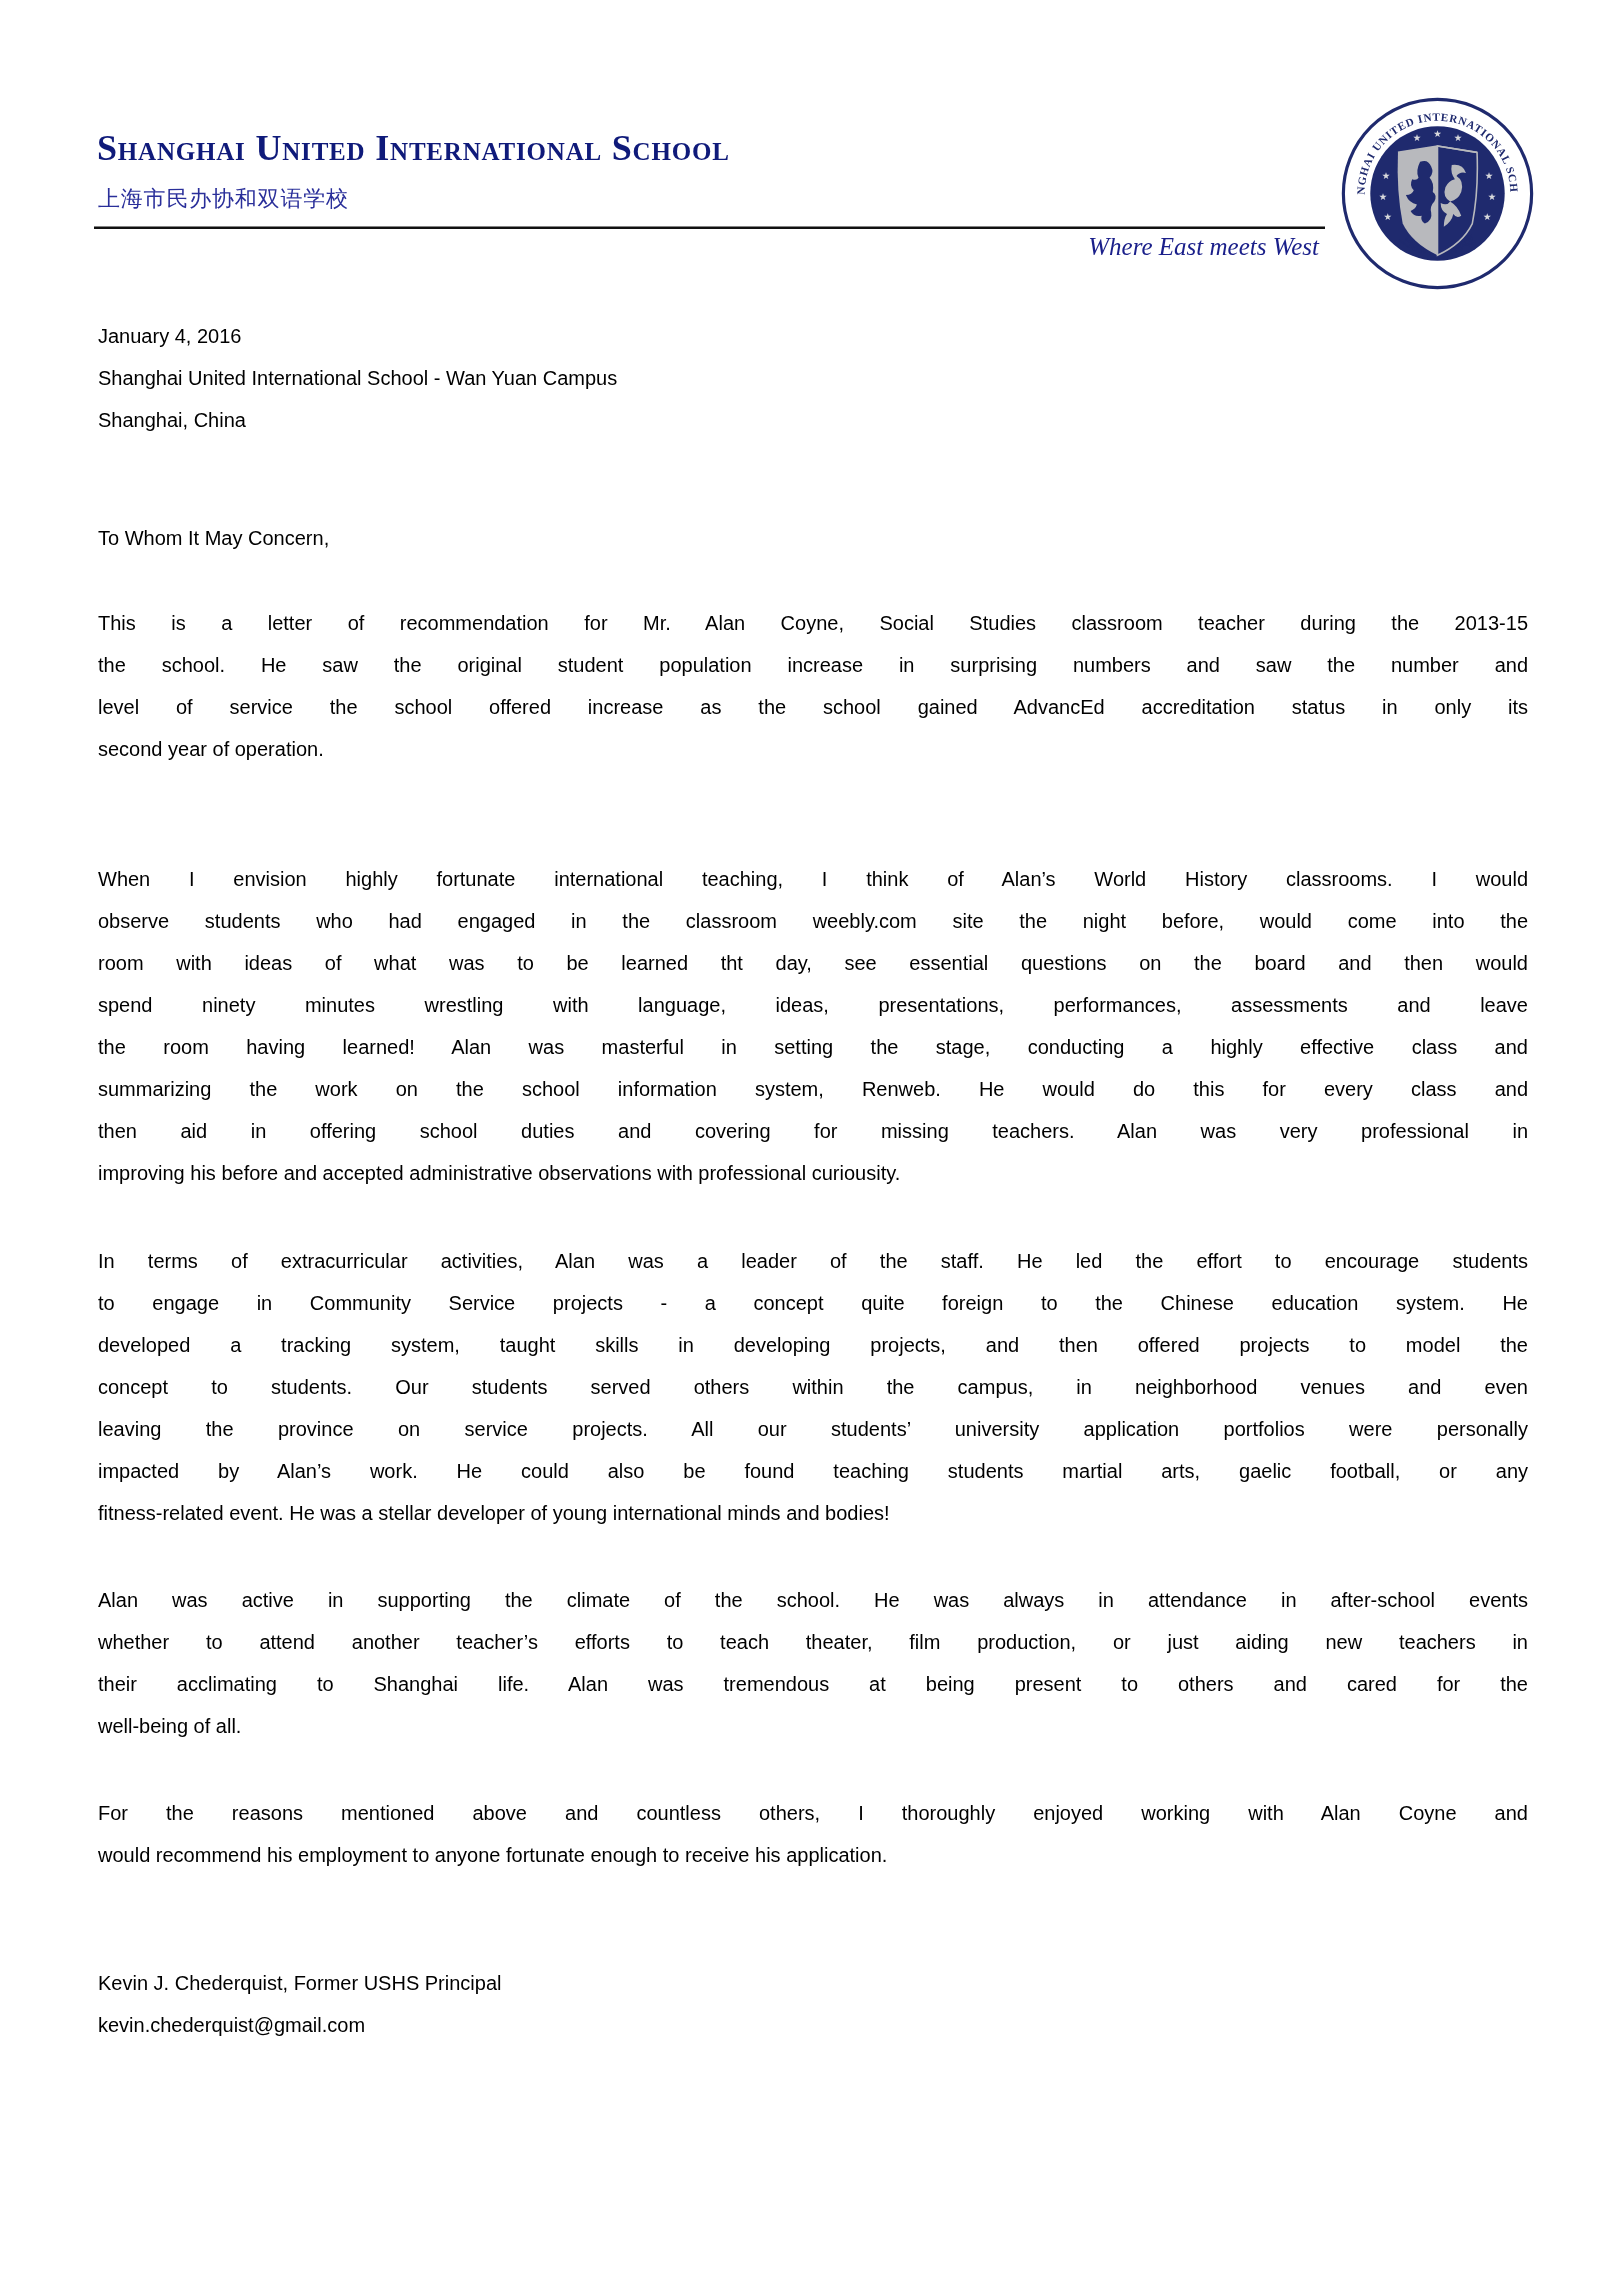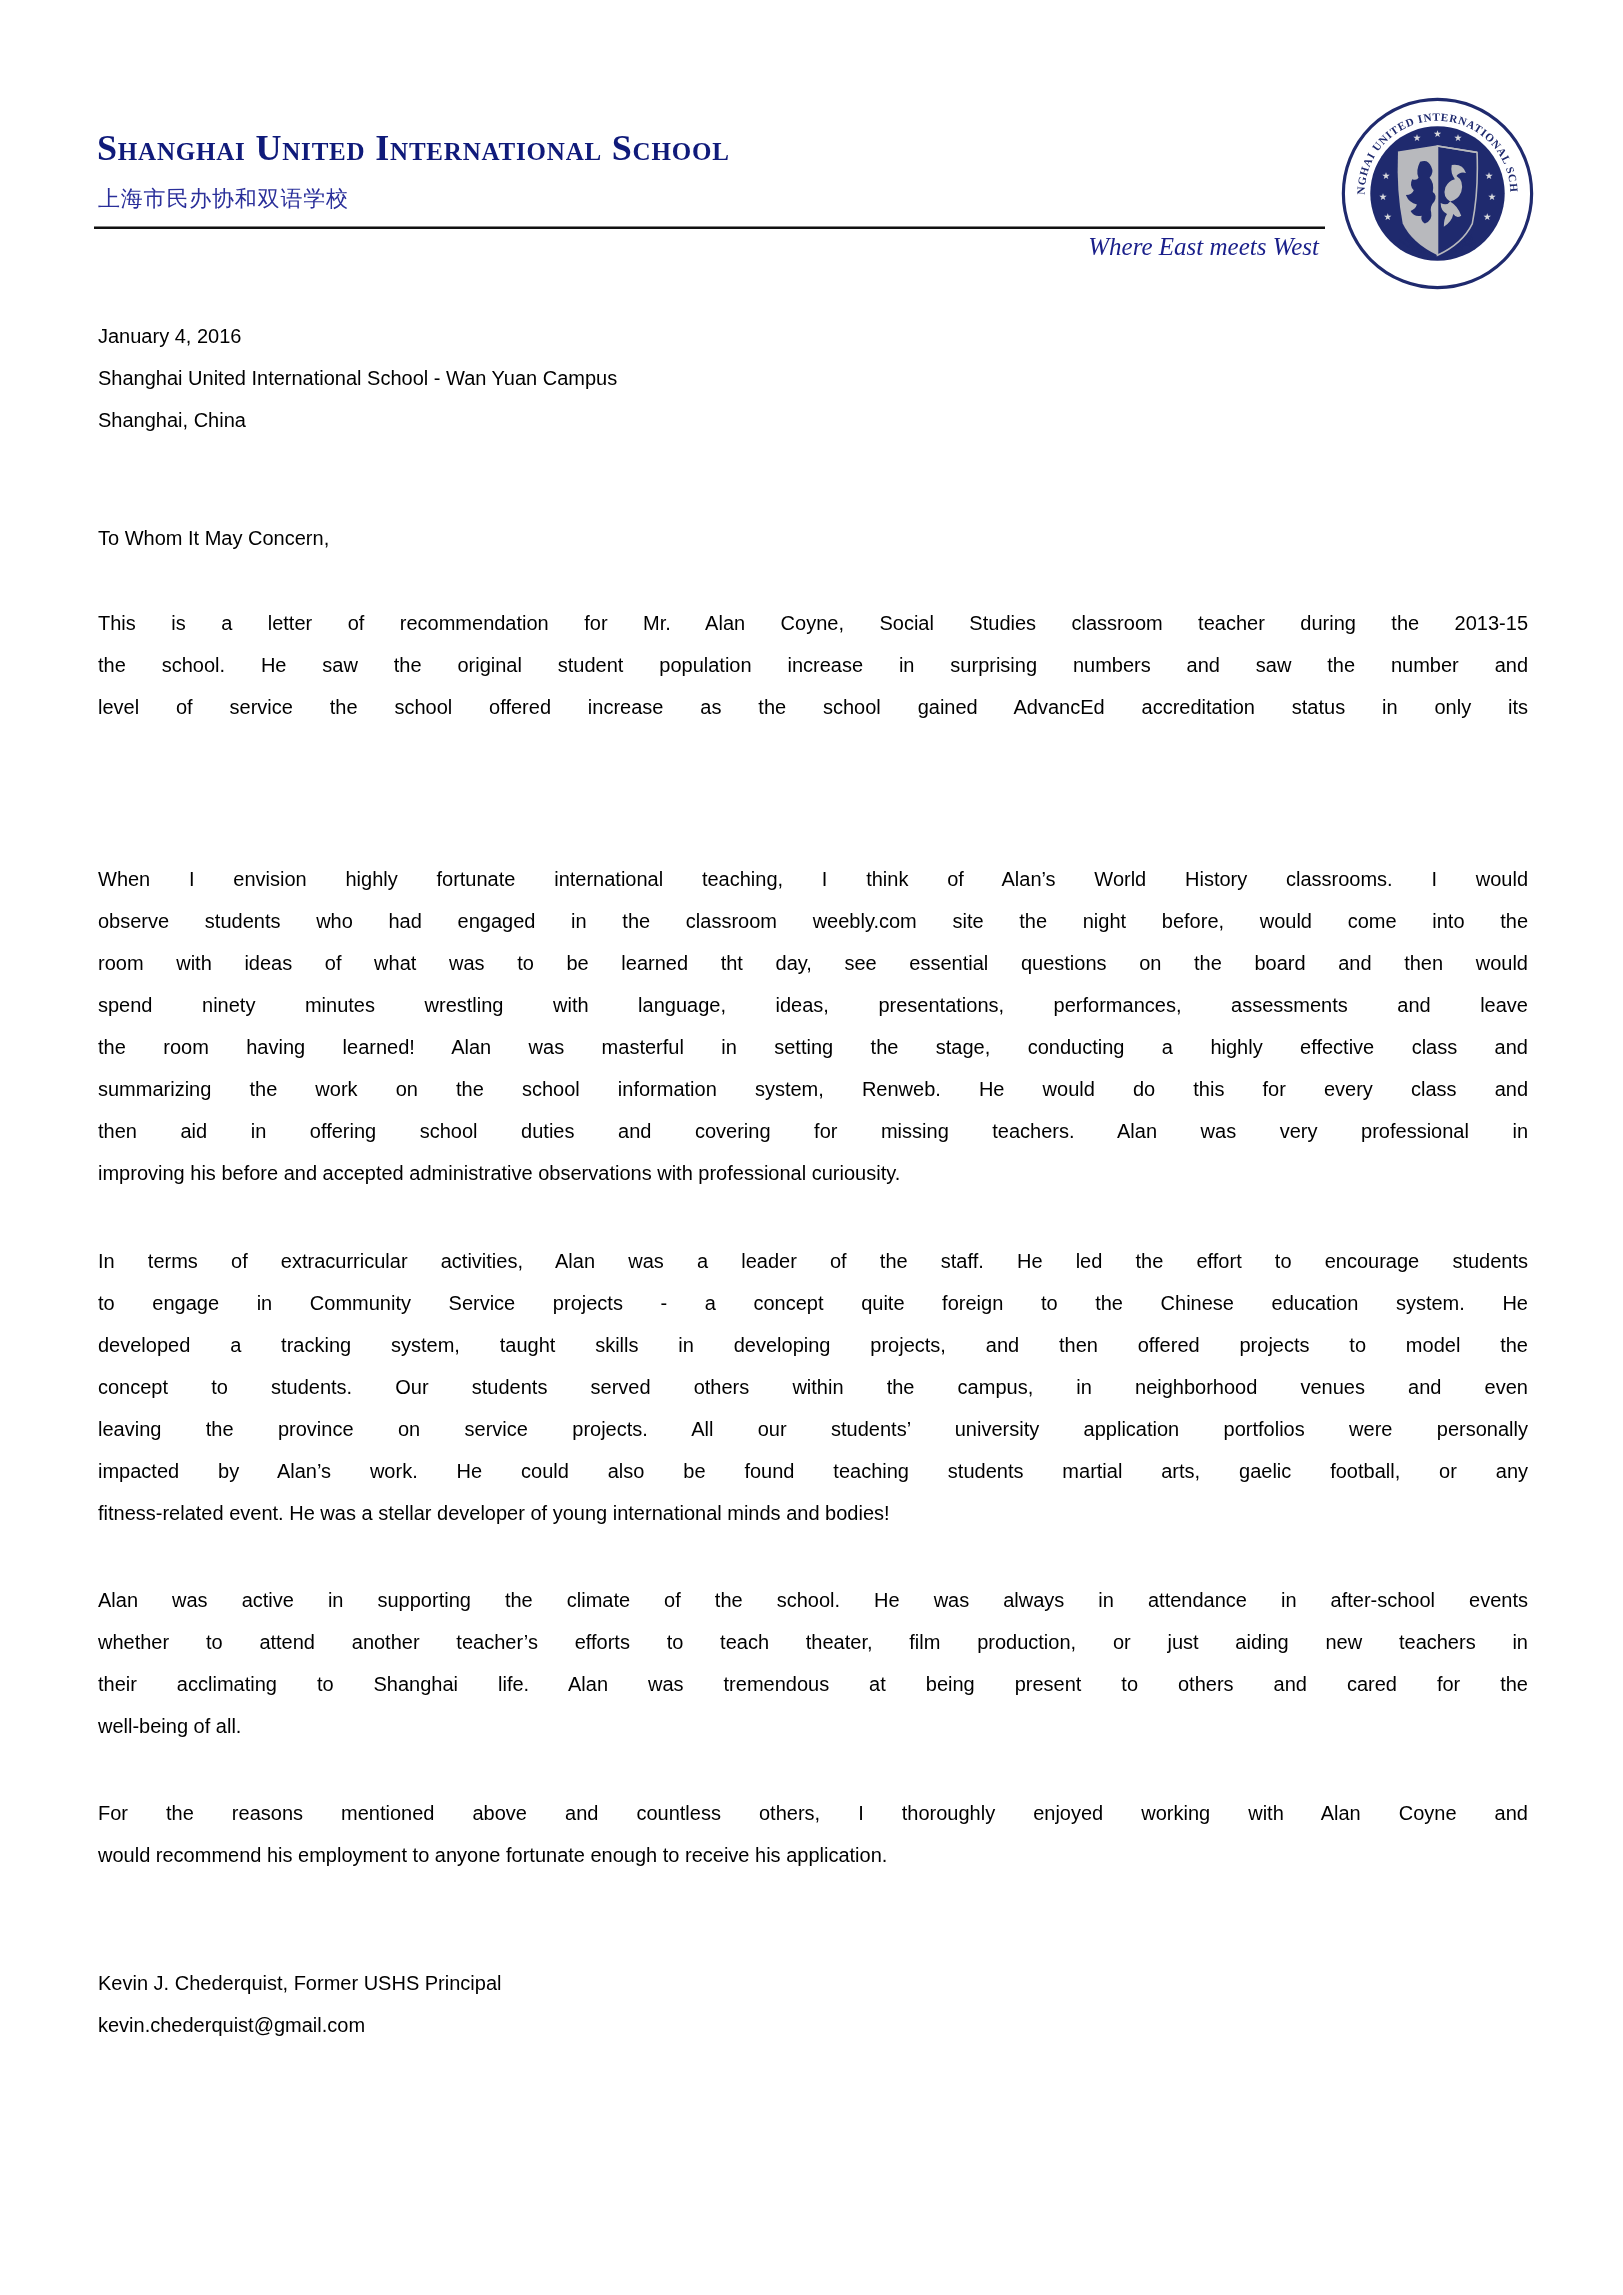--- a/index.html
+++ b/index.html
@@ -67,20 +67,21 @@
   </div>
 
   <div class="text" style="top:517px;">
     <span class="line">To Whom It May Concern,</span>
   </div>
 
   <div class="text" style="top:602px;">
     <span class="just-line">This is a letter of recommendation for Mr. Alan Coyne, Social Studies classroom teacher during the 2013-15</span>
     <span class="just-line">the school.   He saw the original student population increase in surprising numbers and saw the number and</span>
     <span class="just-line">level of service the school offered increase as the school gained AdvancEd accreditation status in only its</span>
+    <span class="last-line">second year of operation.</span>
   </div>
 
   <div class="text" style="top:858px;">
     <span class="just-line">When I envision highly fortunate international teaching, I think of Alan’s World History classrooms.   I would</span>
     <span class="just-line">observe students who had engaged in the classroom weebly.com site the night before, would come into the</span>
     <span class="just-line">room with ideas of what was to be learned tht day, see essential questions on the board and then would</span>
     <span class="just-line">spend ninety minutes wrestling with language, ideas, presentations, performances, assessments and leave</span>
     <span class="just-line">the room having learned!  Alan was masterful in setting the stage, conducting a highly effective class and</span>
     <span class="just-line">summarizing the work on the school information system, Renweb.  He would do this for every class and</span>
     <span class="just-line">then aid in offering school duties and covering for missing teachers.  Alan was very professional in</span>

